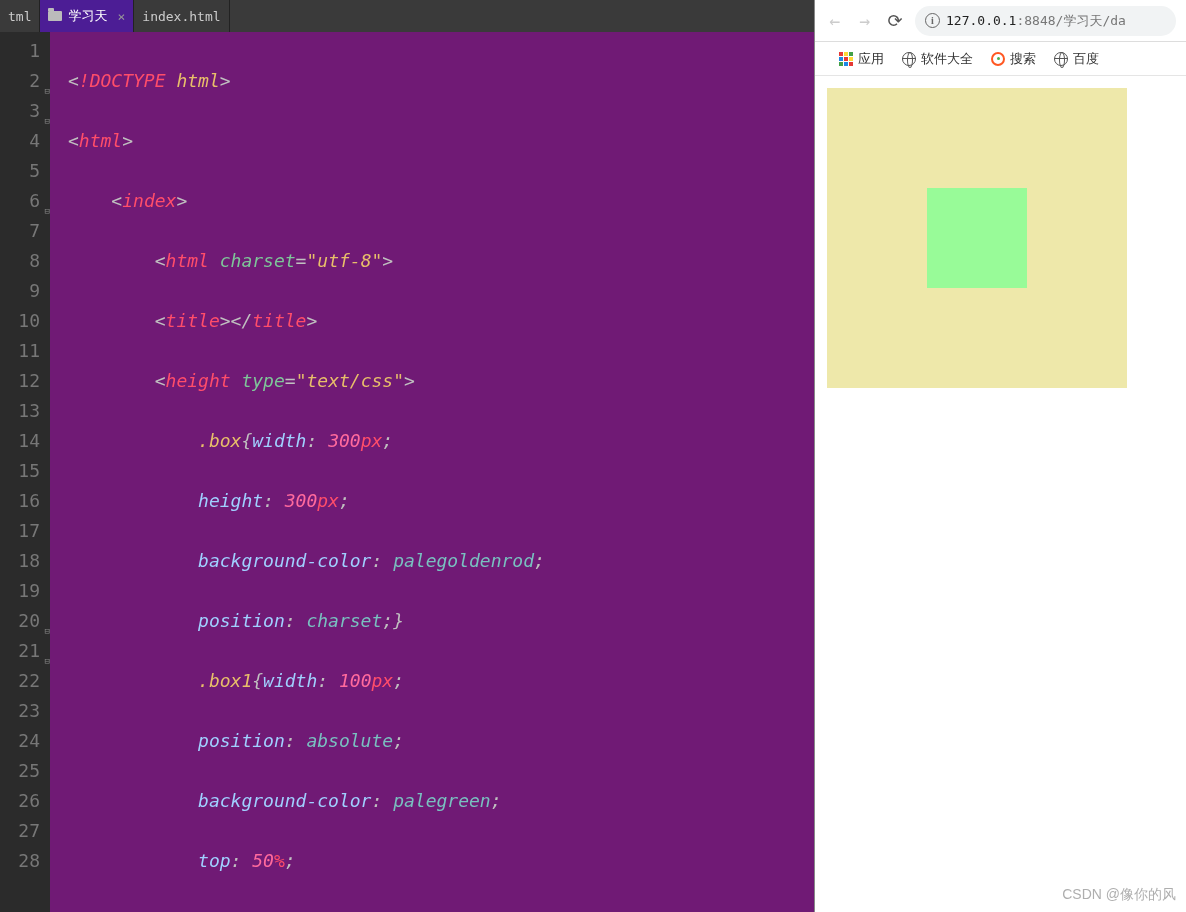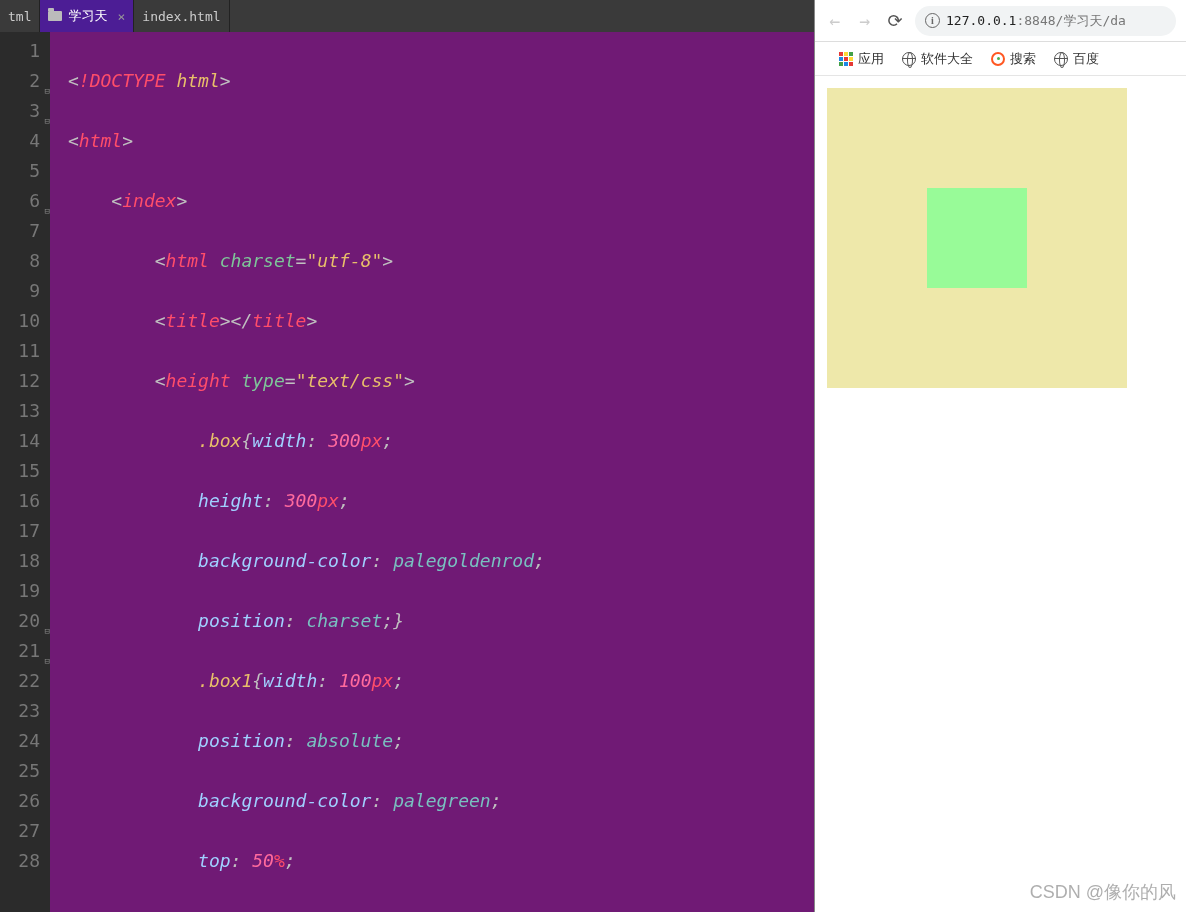--- a/index.html
+++ b/index.html
@@ -243,21 +243,21 @@
   position: absolute;
   background-color: palegreen;
   top: 50%;
   left: 50%;
   margin: -50px 0 0 -50px;
 }
 .watermark {
   position: absolute;
   right: 10px;
   bottom: 8px;
-  font-size: 18px;
+  font-size: 14px;
   color: rgba(120,120,120,0.6);
   font-family: "Microsoft YaHei", sans-serif;
 }
 </style>
 </head>
 <body>
 
 <div class="editor-panel">
   <div class="tabs">
     <div class="tab">

